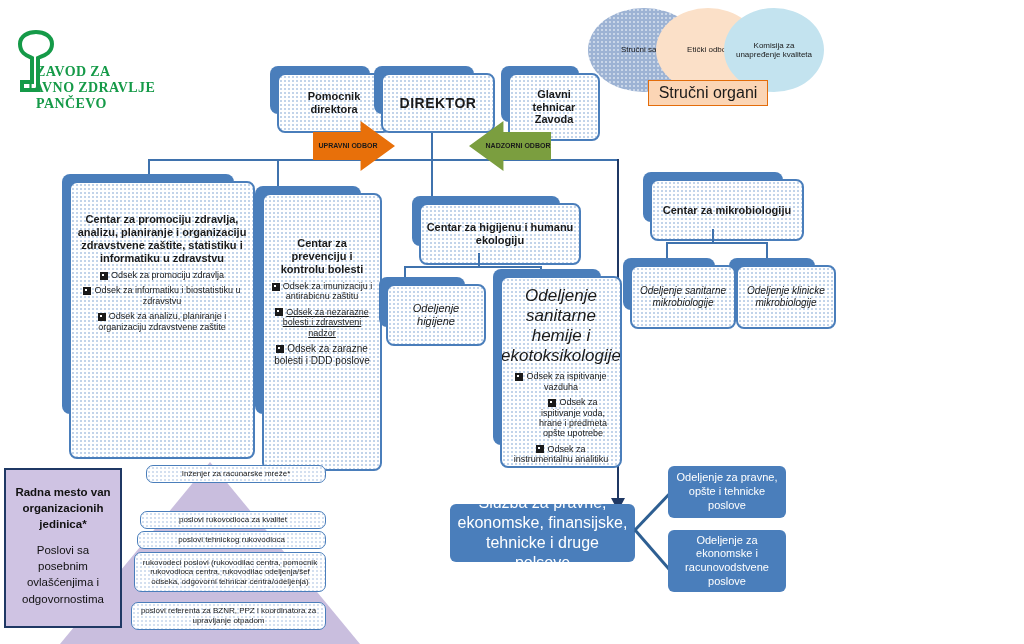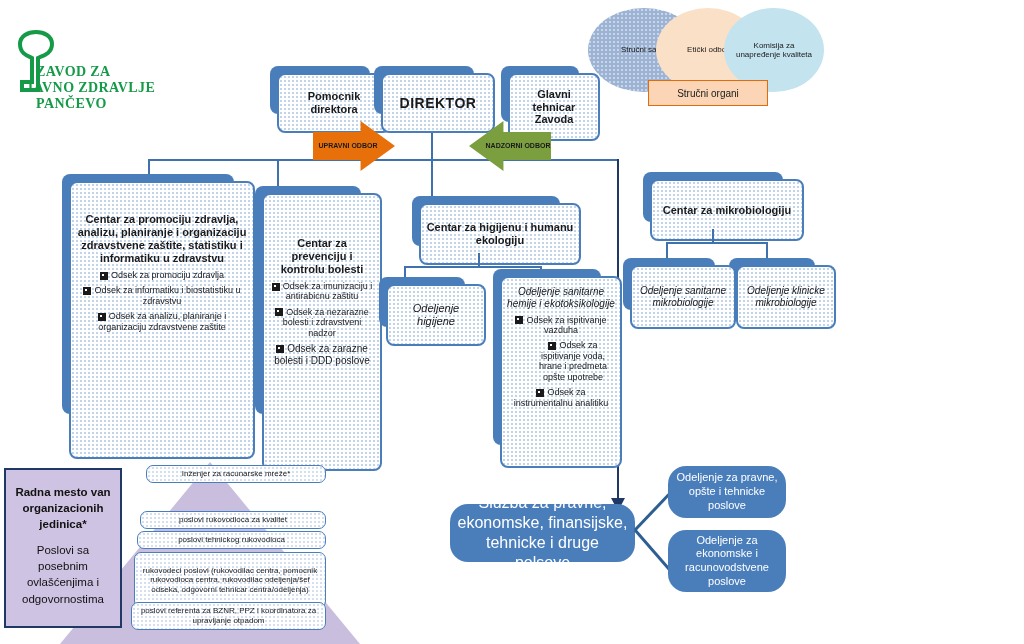--- a/index.html
+++ b/index.html
@@ -24,21 +24,21 @@
   .pbox .ttl{font-weight:bold;line-height:1.18;}
   .pbox .ttl.ital{font-style:italic;font-weight:normal;}
   .pbox ul{list-style:none;margin:5px 0 0 0;padding:0;width:100%;}
   .pbox li{position:relative;line-height:1.16;margin-bottom:5px;text-align:center;}
   .pbox li .bsq{display:inline-block;width:6px;height:6px;background:#1a1a1a;
       border:1px solid #1a1a1a;margin-right:3px;vertical-align:middle;position:relative;}
   .pbox li .bsq::after{content:"";position:absolute;left:1px;top:1px;width:2px;height:2px;background:#fff;}
 
   
   .sbox{position:absolute;box-sizing:border-box;background:#4a7ebb;color:#ffffff;
-      border-radius:18px;display:flex;align-items:center;justify-content:center;
+      border-radius:6px;display:flex;align-items:center;justify-content:center;
       text-align:center;padding:5px 7px;line-height:1.25;}
 
   
   .obox{position:absolute;box-sizing:border-box;border:1.6px solid #4a7ebb;
       border-radius:7px;background:#ffffff;
       background-image:radial-gradient(#d4e0f0 0.8px, transparent 1px);
       background-size:4px 4px;
       display:flex;align-items:center;justify-content:center;text-align:center;
       padding:2px 6px;line-height:1.2;color:#1a1a1a;}
 
@@ -92,21 +92,21 @@
     <span>Stručni savet</span>
   </div>
   <div class="circ" style="left:656px;top:8px;width:84px;height:84px;background:#fbe0c8;
               font-size:8px;padding:0 10px;">
     <span>Etički odbor</span>
   </div>
   <div class="circ" style="left:724px;top:8px;width:84px;height:84px;background:#c3e3ef;
               font-size:8px;padding:0 8px;">
     <span>Komisija za unapređenje kvaliteta</span>
   </div>
-  <div class="organ-label" style="left:648px;top:80px;width:118px;height:24px;font-size:10px;">
+  <div class="organ-label" style="left:648px;top:80px;width:118px;height:24px;font-size:16px;">
     <span>Stručni  organi</span>
   </div>
 
   <div class="ln-v" style="left:431px;top:120px;height:40px;"></div>
 
   <div class="ln-h" style="left:148px;top:159px;width:470px;"></div>
 
   <div class="ln-v" style="left:148px;top:159px;height:22px;"></div>
   <div class="ln-v" style="left:277px;top:159px;height:34px;"></div>
   <div class="ln-v" style="left:431px;top:159px;height:44px;"></div>
@@ -164,21 +164,21 @@
   </div>
 
   <div class="pbox" style="left:262px;top:193px;width:106px;height:228px;">
     <div class="shadow"></div>
     <div class="face" style="justify-content:flex-start;padding-top:42px;">
       <div class="ttl" style="font-size:11px;">Centar za prevenciju i kontrolu bolesti</div>
       <ul>
         <li style="font-size:9px;">
           <span class="bsq"></span><span>Odsek za imunizaciju i antirabicnu zaštitu</span>
         </li>
-        <li style="font-size:9px;">
+        <li style="font-size:9px;text-decoration:underline;">
           <span class="bsq"></span><span>Odsek za nezarazne bolesti i zdravstveni nadzor</span>
         </li>
         <li style="font-size:10px;">
           <span class="bsq"></span><span>Odsek za zarazne bolesti i DDD poslove</span>
         </li>
       </ul>
     </div>
   </div>
 
   <div class="pbox" style="left:419px;top:203px;width:148px;height:50px;">
@@ -196,21 +196,21 @@
   <div class="pbox" style="left:386px;top:284px;width:86px;height:50px;">
     <div class="shadow"></div>
     <div class="face">
       <div class="ttl ital" style="font-size:11px;">Odeljenje higijene</div>
     </div>
   </div>
 
   <div class="pbox" style="left:500px;top:276px;width:108px;height:176px;">
     <div class="shadow"></div>
     <div class="face" style="justify-content:flex-start;padding-top:8px;">
-      <div class="ttl ital" style="font-size:10px;">Odeljenje sanitarne hemije i ekotoksikologije</div>
+      <div class="ttl ital" style="font-size:17px;">Odeljenje sanitarne hemije i ekotoksikologije</div>
       <ul>
         <li style="font-size:9px;">
           <span class="bsq"></span><span>Odsek za ispitivanje vazduha</span>
         </li>
         <li style="font-size:9px;margin-left:24px;">
           <span class="bsq"></span><span>Odsek za ispitivanje voda, hrane i predmeta opšte upotrebe</span>
         </li>
         <li style="font-size:9px;">
           <span class="bsq"></span><span>Odsek za instrumentalnu analitiku</span>
         </li>
@@ -266,20 +266,20 @@
 
   <div class="obox" style="left:146px;top:465px;width:180px;height:18px;font-size:8px;">
     <span>Inženjer za racunarske mreže*</span>
   </div>
   <div class="obox" style="left:140px;top:511px;width:186px;height:18px;font-size:8px;">
     <span>poslovi rukovodioca za kvalitet</span>
   </div>
   <div class="obox" style="left:137px;top:531px;width:189px;height:18px;font-size:8px;">
     <span>poslovi tehnickog rukovodioca</span>
   </div>
-  <div class="obox" style="left:134px;top:552px;width:192px;height:56px;font-size:8px;">
+  <div class="obox" style="left:134px;top:552px;width:192px;height:40px;font-size:8px;">
     <span>rukovodeci poslovi (rukovodilac centra, pomocnik rukovodioca centra, rukovodilac odeljenja/šef odseka, odgovorni tehnicar centra/odeljenja)</span>
   </div>
   <div class="obox" style="left:131px;top:602px;width:195px;height:28px;font-size:8px;">
     <span>poslovi referenta za BZNR, PPZ i koordinatora za upravljanje otpadom</span>
   </div>
 
 </div>
 
 </body></html>

